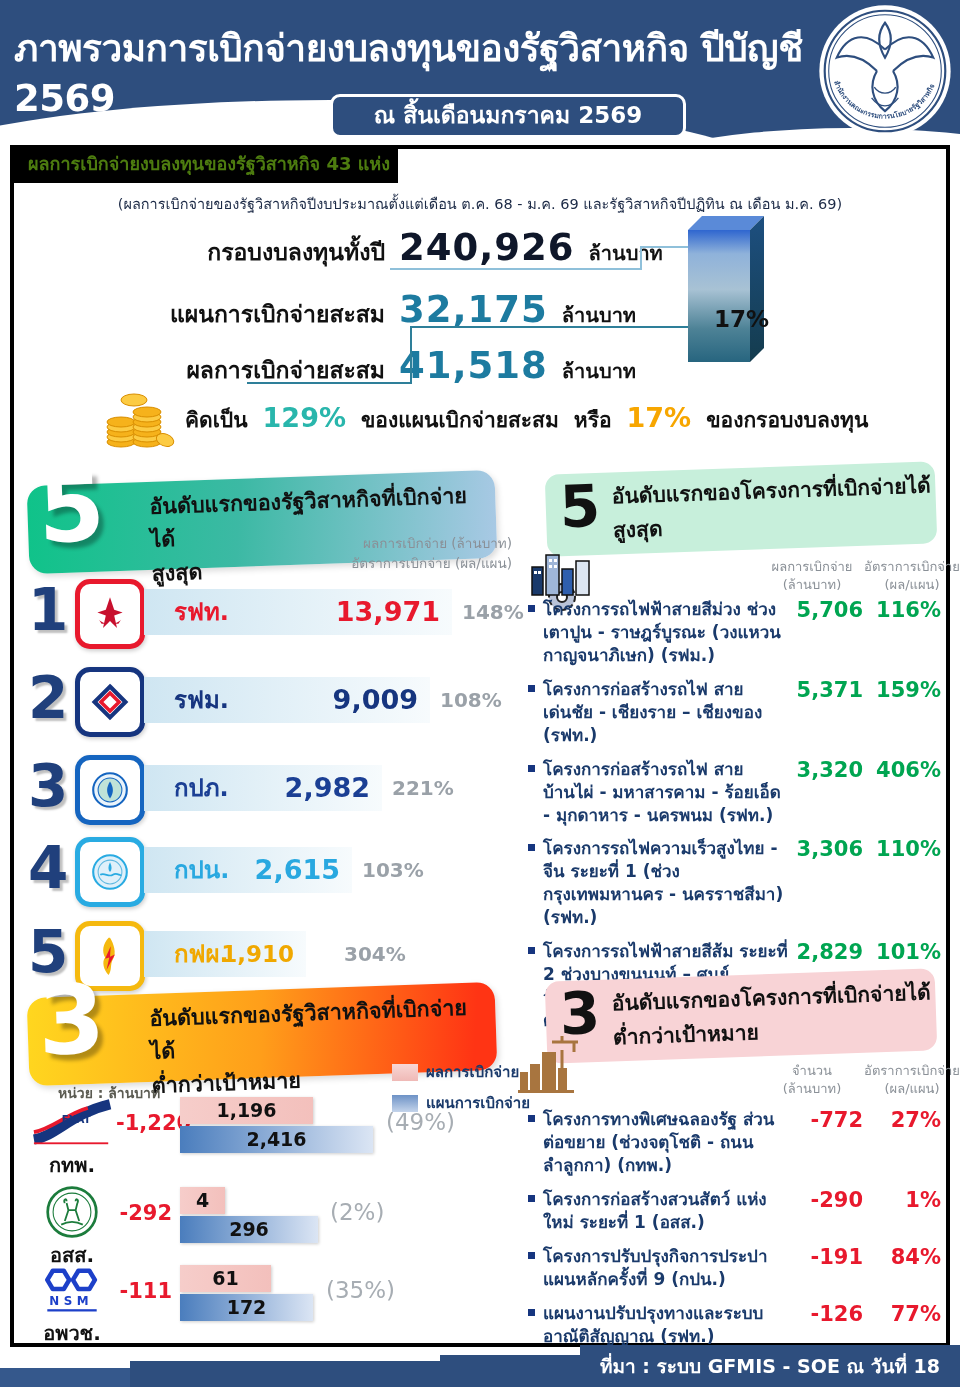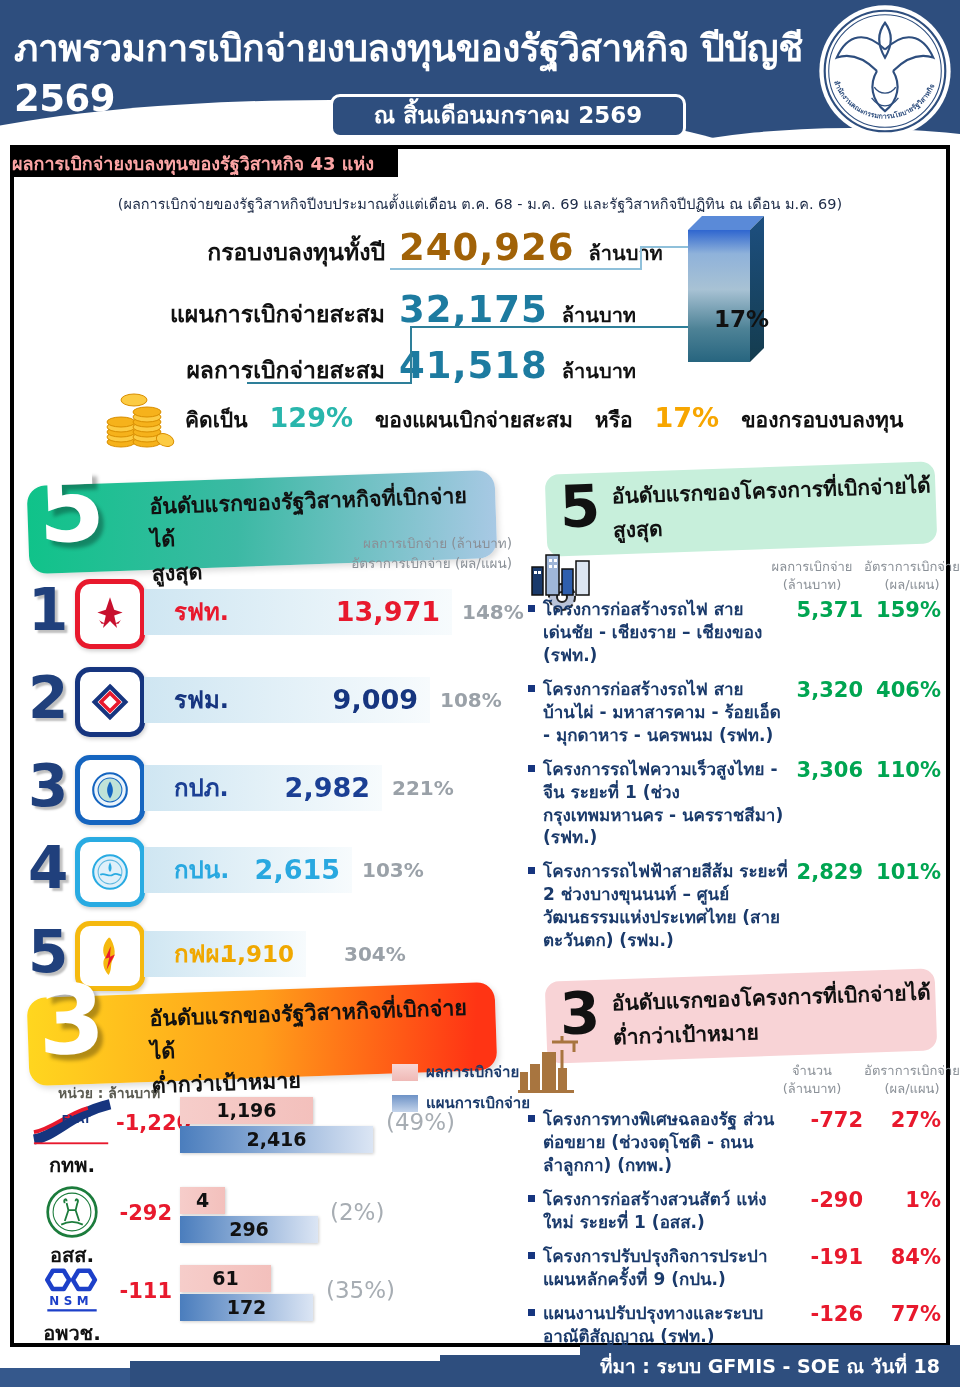--- a/index.html
+++ b/index.html
@@ -11,37 +11,37 @@
   .header{left:0;top:0;width:960px;height:143px;background:#2e4e7e;overflow:hidden;}
   .header-curve{left:-120px;top:100px;width:900px;height:160px;background:#fff;border-radius:50%;}
   .header-curve2{left:600px;top:128px;width:500px;height:120px;background:#fff;border-radius:50%;}
   .page-title{left:14px;top:18px;width:800px;color:#fff;font-size:37px;font-weight:800;letter-spacing:-.5px;}
   .date-pill{left:330px;top:94px;width:350px;height:38px;background:#2e4e7e;border:3px solid #fff;
              border-radius:10px;color:#fff;font-size:23px;font-weight:700;text-align:center;line-height:36px;}
   .logo{left:818px;top:4px;width:134px;height:134px;}
 
   
   .main-box{left:10px;top:145px;width:932px;height:1194px;border:4px solid #000;background:#fff;}
-  .black-tab{left:10px;top:145px;width:388px;height:32px;background:#000;color:#fca5a5;
-             font-size:18px;font-weight:700;line-height:38px;padding-left:2px;box-sizing:border-box;}
+  .black-tab{left:10px;top:145px;width:388px;height:38px;background:#000;color:#4d7c0f;
+             font-size:18px;font-weight:700;line-height:38px;padding-left:18px;box-sizing:border-box;}
   .scope-note{left:30px;top:192px;width:900px;text-align:center;font-size:14.5px;color:#1c2a46;}
 
   
   .sum-row{display:flex;align-items:baseline;gap:14px;}
   .sum-label{font-weight:800;color:#111;font-size:23px;text-align:right;}
   .sum-value{font-weight:800;font-size:37px;letter-spacing:1px;}
-  .v-blue{color:#a16207;} .v-teal{color:#1d7ba0;}
+  .v-blue{color:#0f172a;} .v-teal{color:#1d7ba0;}
   .sum-unit{font-weight:700;color:#111;font-size:20px;}
   .uline{border-bottom:2px solid #8fc0da;}
   .conn{background:#8fc0da;}
   .conn-teal{background:#2e7f99;}
   .pct-dot{width:13px;height:13px;border-radius:50%;background:#2e7f99;}
   .bar17{left:688px;top:216px;}
   .pct17{left:714px;top:306px;font-size:23px;font-weight:800;color:#111;}
-  .ratio-line{left:185px;top:402px;display:flex;align-items:baseline;gap:22px;white-space:nowrap;}
+  .ratio-line{left:185px;top:402px;display:flex;align-items:baseline;gap:15px;white-space:nowrap;}
   .ratio-txt{font-size:21px;font-weight:800;color:#111;}
   .ratio-teal{font-size:27px;font-weight:800;color:#29b6ac;}
   .ratio-orange{font-size:27px;font-weight:800;color:#f7a600;}
 
   
   .banner{border-radius:18px;transform:rotate(-2deg);box-shadow:2px 3px 6px rgba(0,0,0,.15);}
   .banner-top5{left:28px;top:478px;width:468px;height:88px;
      background:linear-gradient(95deg,#0fc389 0%,#3cb9a4 45%,#a9c9e5 100%);}
   .banner-bot3{left:28px;top:990px;width:468px;height:88px;
      background:linear-gradient(95deg,#ffd71f 0%,#ff9e1a 50%,#ff3414 95%);}
@@ -339,20 +339,26 @@
     <div>ผลการเบิกจ่าย</div>
     <div>(ล้านบาท)</div>
   </div>
   <div class="abs colhead-c" style="left:862px;top:558px;width:100px;">
     <div>อัตราการเบิกจ่าย</div>
     <div>(ผล/แผน)</div>
   </div>
   <div class="abs proj-list" style="left:528px;top:598px;">
     <div class="proj-row">
       <span class="bullet"></span>
+      <span class="proj-name">โครงการรถไฟฟ้าสายสีม่วง ช่วงเตาปูน - ราษฎร์บูรณะ (วงแหวนกาญจนาภิเษก) (รฟม.)</span>
+      <span class="proj-val green">5,706</span>
+      <span class="proj-pct green">116%</span>
+    </div>
+    <div class="proj-row">
+      <span class="bullet"></span>
       <span class="proj-name">โครงการก่อสร้างรถไฟ สายเด่นชัย - เชียงราย – เชียงของ (รฟท.)</span>
       <span class="proj-val green">5,371</span>
       <span class="proj-pct green">159%</span>
     </div>
     <div class="proj-row">
       <span class="bullet"></span>
       <span class="proj-name">โครงการก่อสร้างรถไฟ สายบ้านไผ่ - มหาสารคาม - ร้อยเอ็ด - มุกดาหาร - นครพนม (รฟท.)</span>
       <span class="proj-val green">3,320</span>
       <span class="proj-pct green">406%</span>
     </div>

